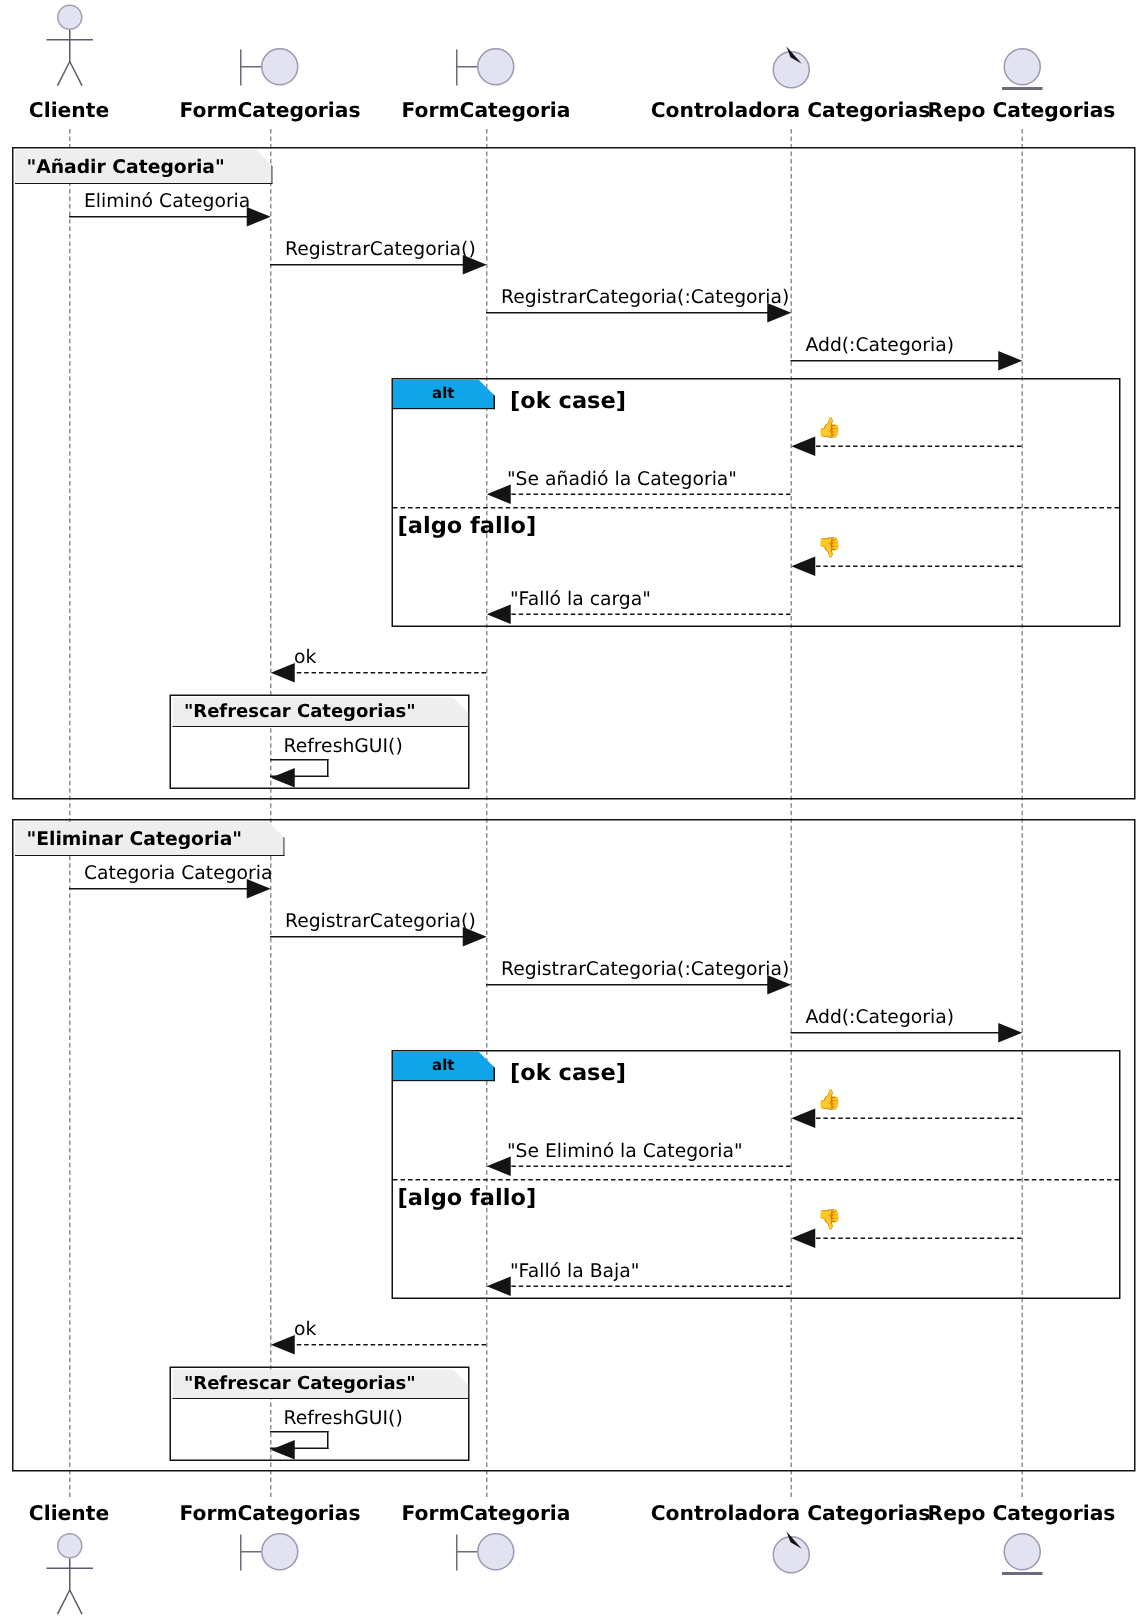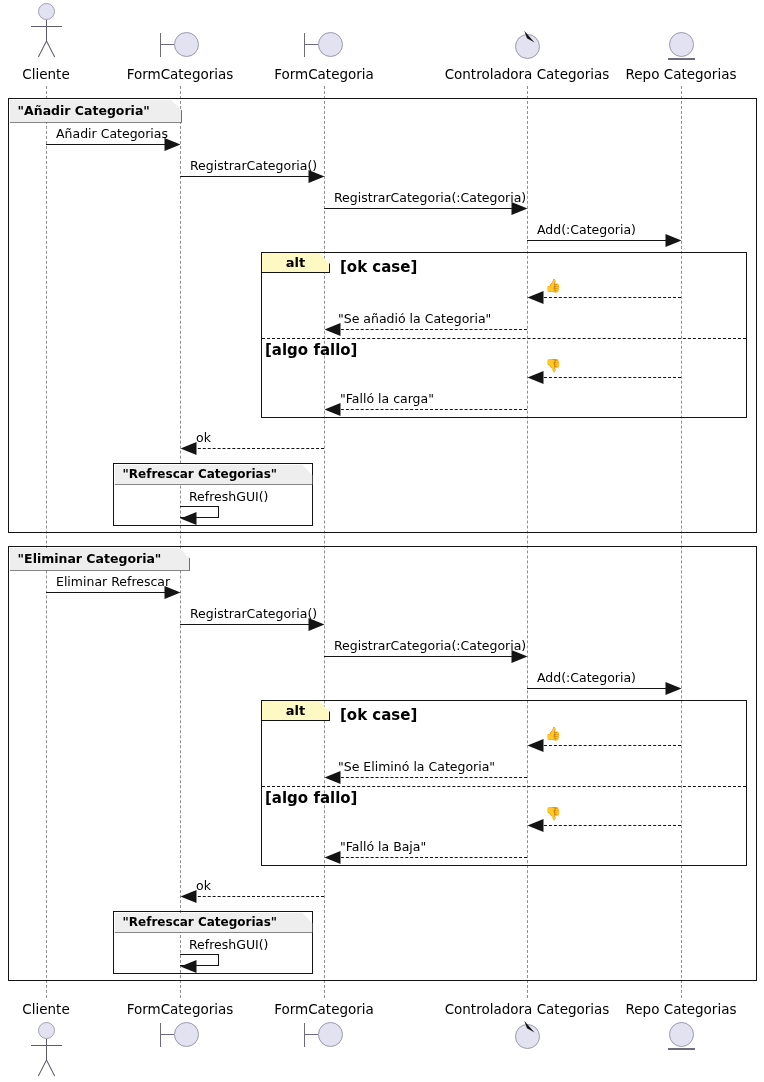--- a/index.html
+++ b/index.html
@@ -4,21 +4,21 @@
 <style>
   html,body{margin:0;padding:0;background:#ffffff;}
   body{
     width:764px;height:1082px;position:relative;overflow:hidden;
     font-family:"DejaVu Sans","Liberation Sans",sans-serif;
     color:#000000;
   }
   #diagram{position:absolute;left:0;top:0;width:764px;height:1082px;}
   .plabel{
     font-size:13.5px;line-height:16px;color:#000;white-space:nowrap;
-    position:absolute;transform:translateX(-50%);
+    position:absolute;transform:translateX(-50%);font-weight:bold;
   }
   .icon{position:absolute;transform:translateX(-50%);}
 
   
   .actor-head{
     position:absolute;left:50%;top:0;width:17px;height:17px;
     margin-left:-8.5px;border-radius:50%;
     background:#E2E2F0;border:1px solid #A0A0B4;box-sizing:border-box;
   }
   .actor-body{position:absolute;left:50%;top:17px;width:1px;height:22px;margin-left:-0.5px;background:#5b5b6b;}
@@ -68,22 +68,22 @@
     font-size:12.5px;font-weight:bold;color:#000;
     display:flex;align-items:center;
     padding:0 10px 0 8px;white-space:nowrap;
   }
   .frame-label.cut{
     
     clip-path:polygon(0 0, calc(100% - 11px) 0, 100% 11px, 100% 100%, 0 100%);
   }
   .alt-tab{
     position:absolute;box-sizing:border-box;
-    background:#fef9c3;border:1.3px solid #141414;border-top:none;border-left:none;
-    font-size:13px;font-weight:bold;color:#000;
+    background:#0ea5e9;border:1.3px solid #141414;border-top:none;border-left:none;
+    font-size:10px;font-weight:bold;color:#000;
     display:flex;align-items:center;justify-content:center;
     clip-path:polygon(0 0, calc(100% - 11px) 0, 100% 11px, 100% 100%, 0 100%);
   }
   .alt-guard{
     position:absolute;font-size:15px;font-weight:bold;color:#000;white-space:nowrap;
   }
   .alt-divider{
     position:absolute;height:0;border-top:1px dashed #141414;
   }
 
@@ -145,21 +145,21 @@
 
   <div class="lifeline" style="left:46px;top:86px;height:912px;"></div>
   <div class="lifeline" style="left:180px;top:86px;height:912px;"></div>
   <div class="lifeline" style="left:324px;top:86px;height:912px;"></div>
   <div class="lifeline" style="left:527px;top:86px;height:912px;"></div>
   <div class="lifeline" style="left:681px;top:86px;height:912px;"></div>
 
   <div class="frame" style="left:8px;top:98px;width:749px;height:435px;"></div>
   <div class="frame-label cut" style="left:9.6px;top:99.6px;width:172px;height:23px;">"Añadir Categoria"</div>
 
-  <div class="msg-label" style="left:56px;top:127px;">Añadir Categorias</div>
+  <div class="msg-label" style="left:56px;top:127px;">Eliminó Categoria</div>
   <div class="msg-line" style="left:46px;top:144px;width:126px;"></div>
   <svg class="arrowhead" style="left:164px;top:137px;" width="18" height="15" viewBox="0 0 18 15">
     <path d="M0.5 1 L16.5 7.5 L0.5 14" fill="#141414"></path>
   </svg>
 
   <div class="msg-label" style="left:190px;top:159px;">RegistrarCategoria()</div>
   <div class="msg-line" style="left:180px;top:176px;width:136px;"></div>
   <svg class="arrowhead" style="left:308px;top:169px;" width="18" height="15" viewBox="0 0 18 15">
     <path d="M0.5 1 L16.5 7.5 L0.5 14" fill="#141414"></path>
   </svg>
@@ -218,21 +218,21 @@
 
   <div class="msg-label" style="left:189px;top:490px;">RefreshGUI()</div>
   <div class="self-box" style="left:180px;top:506px;width:39px;height:12px;"></div>
   <svg class="arrowhead" style="left:179px;top:511px;" width="18" height="15" viewBox="0 0 18 15">
     <path d="M17.5 1 L1.5 7.5 L17.5 14" fill="#141414"></path>
   </svg>
 
   <div class="frame" style="left:8px;top:546px;width:749px;height:435px;"></div>
   <div class="frame-label cut" style="left:9.6px;top:547.6px;width:180px;height:23px;">"Eliminar Categoria"</div>
 
-  <div class="msg-label" style="left:56px;top:575px;">Eliminar Refrescar</div>
+  <div class="msg-label" style="left:56px;top:575px;">Categoria Categoria</div>
   <div class="msg-line" style="left:46px;top:592px;width:126px;"></div>
   <svg class="arrowhead" style="left:164px;top:585px;" width="18" height="15" viewBox="0 0 18 15">
     <path d="M0.5 1 L16.5 7.5 L0.5 14" fill="#141414"></path>
   </svg>
 
   <div class="msg-label" style="left:190px;top:607px;">RegistrarCategoria()</div>
   <div class="msg-line" style="left:180px;top:624px;width:136px;"></div>
   <svg class="arrowhead" style="left:308px;top:617px;" width="18" height="15" viewBox="0 0 18 15">
     <path d="M0.5 1 L16.5 7.5 L0.5 14" fill="#141414"></path>
   </svg>

